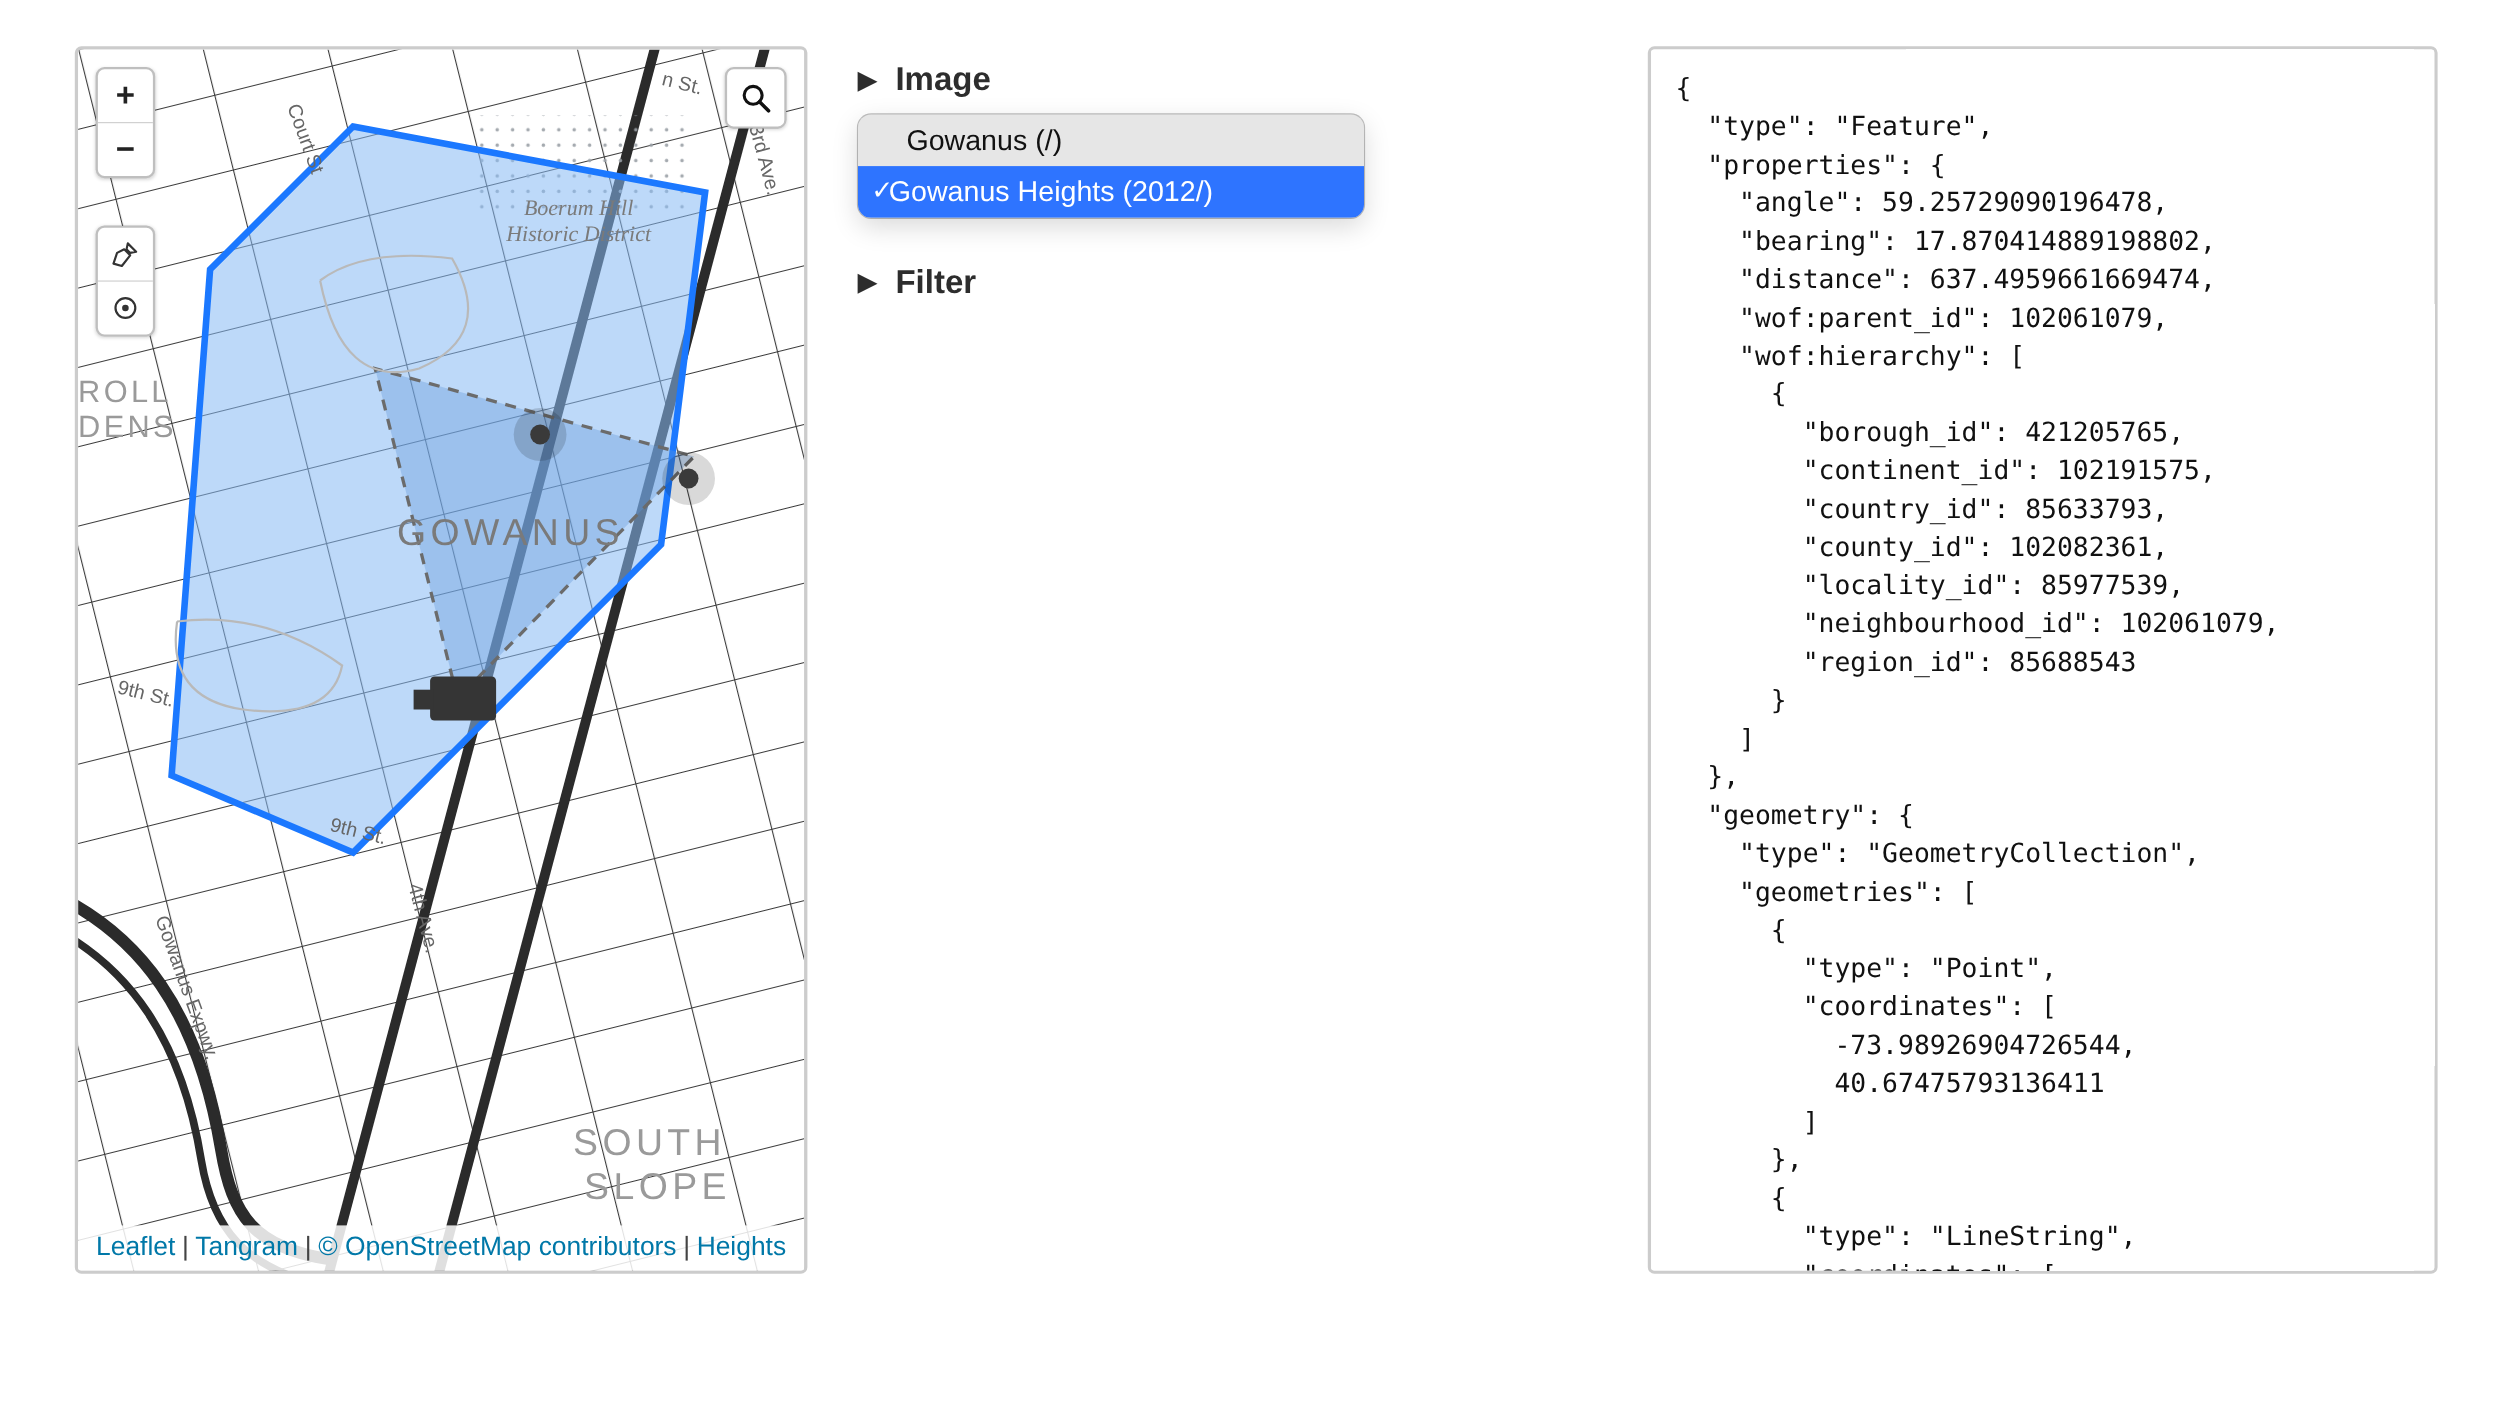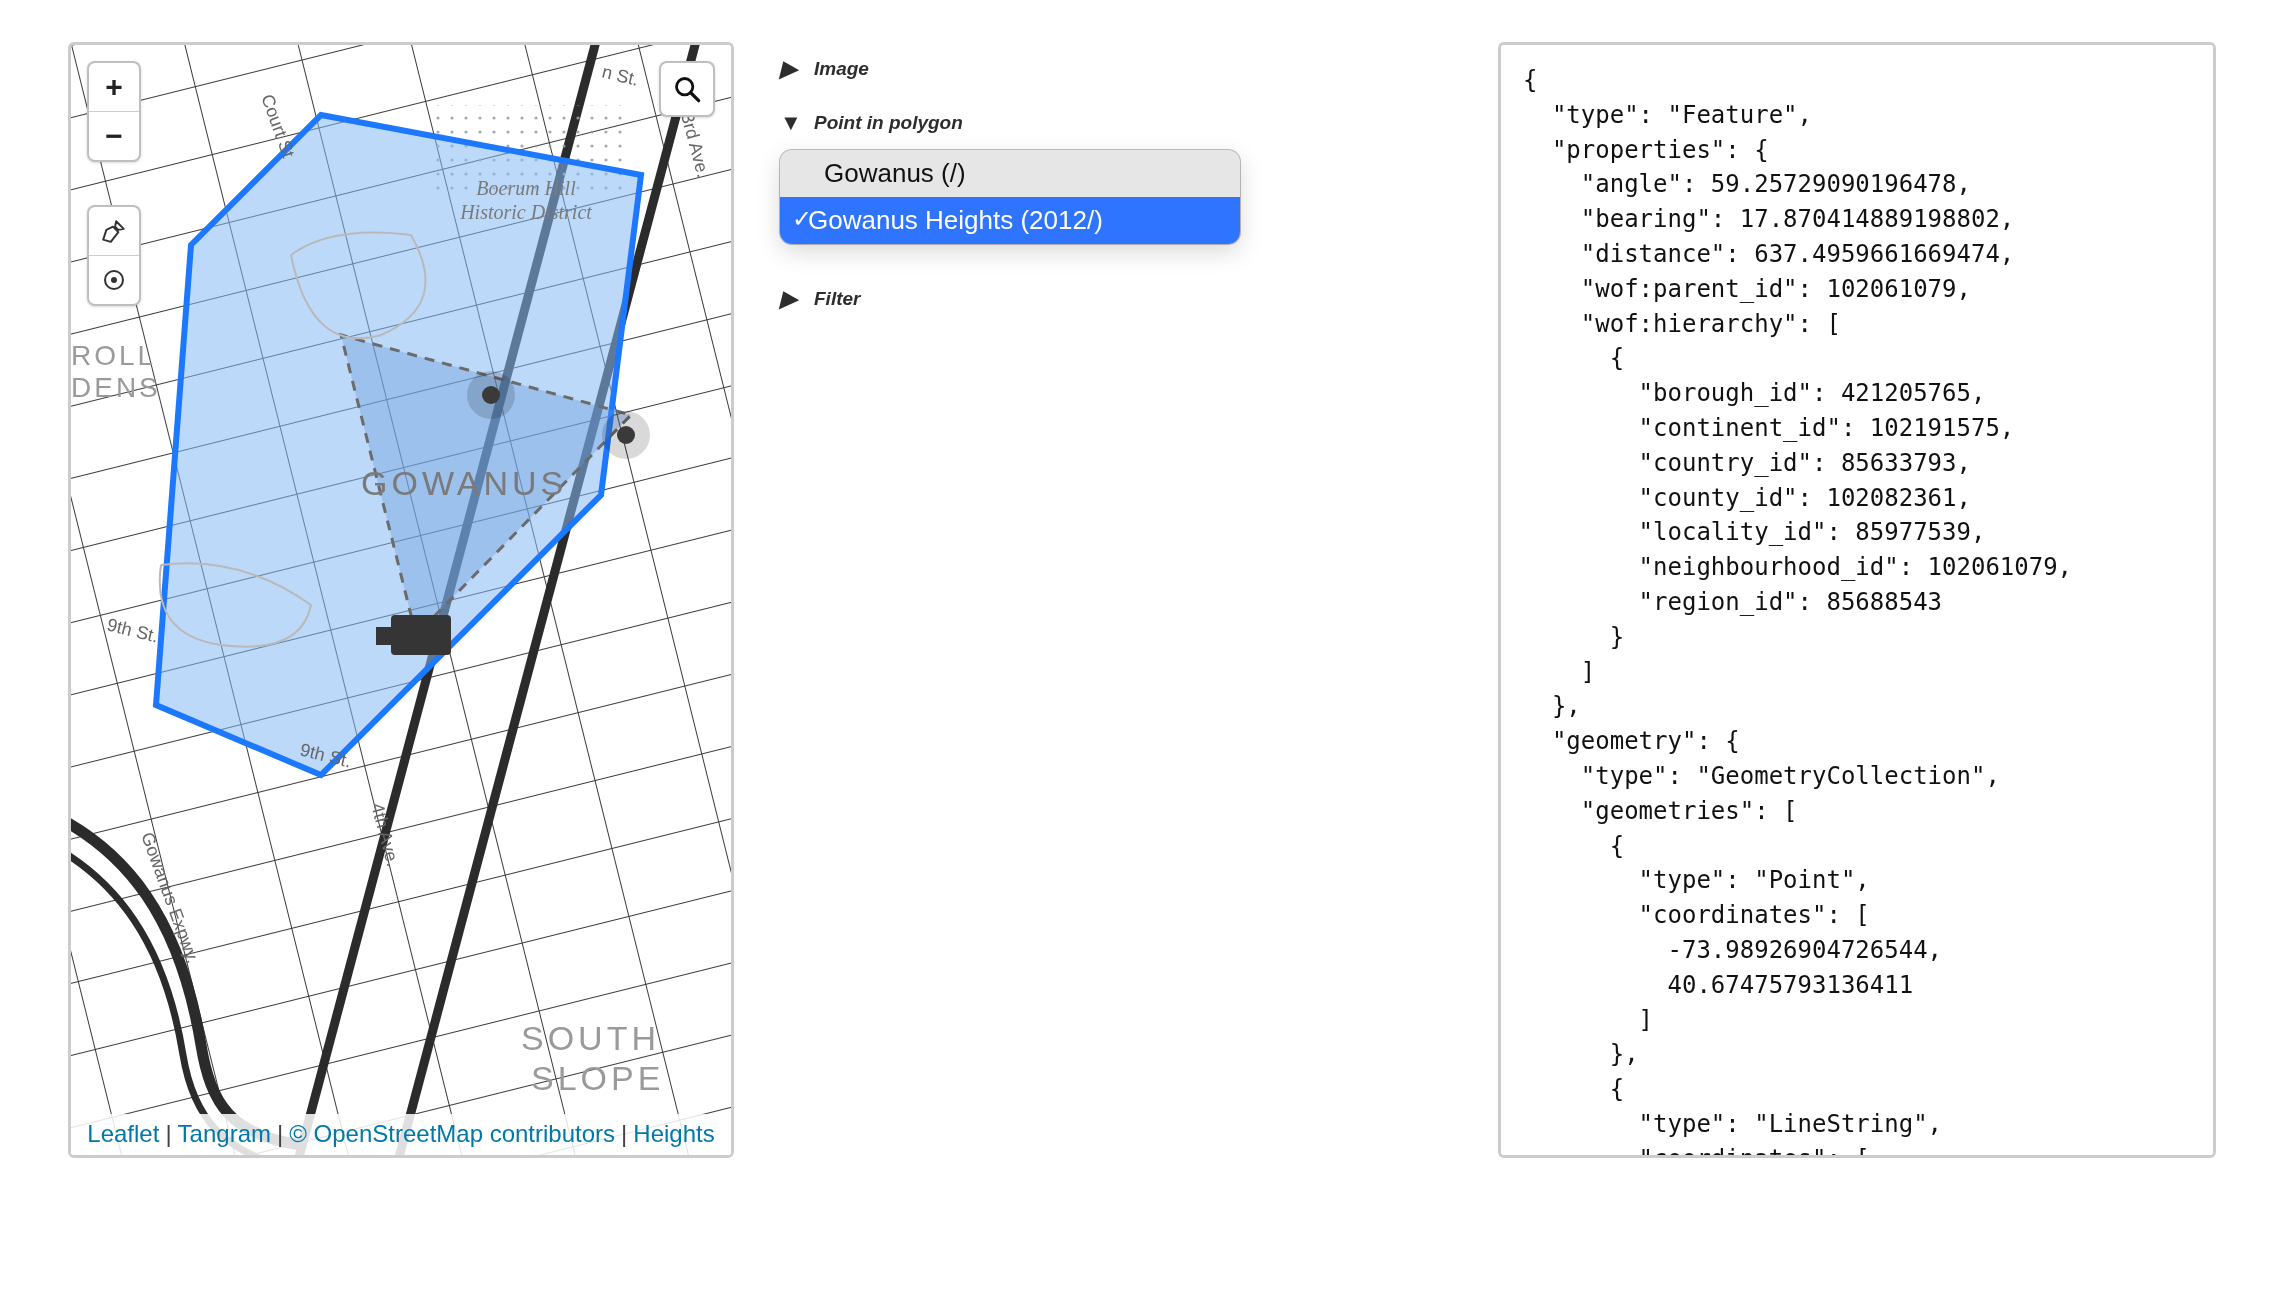--- a/index.html
+++ b/index.html
@@ -81,26 +81,25 @@
   .mid-col {
     position: absolute;
     left: 780px;
     top: 50px;
     width: 540px;
   }
   .disclosure {
     display: flex;
     align-items: center;
     gap: 12px;
-    font-size: 19px;
+    font-size: 30px;
     font-weight: 700;
     color: #2d2d2d;
     padding: 6px 0 22px 0;
     cursor: pointer;
-    font-style: italic;
   }
   .disclosure .tri {
     font-size: 22px;
     width: 22px;
     display: inline-block;
   }
   .tri.closed::before { content: "▶"; }
   .tri.open::before   { content: "▼"; }
 
   .dropdown {
@@ -266,24 +265,20 @@
   </div>
 </div>
 
 <div class="mid-col">
 
   <div class="disclosure">
     <span class="tri closed"></span>
     <span>Image</span>
   </div>
 
-  <div class="disclosure">
-    <span class="tri open"></span>
-    <span>Point in polygon</span>
-  </div>
 
   <div class="dropdown">
     <div class="opt">Gowanus (/)</div>
     <div class="opt selected">Gowanus Heights (2012/)</div>
   </div>
 
   <div class="disclosure">
     <span class="tri closed"></span>
     <span>Filter</span>
   </div>

